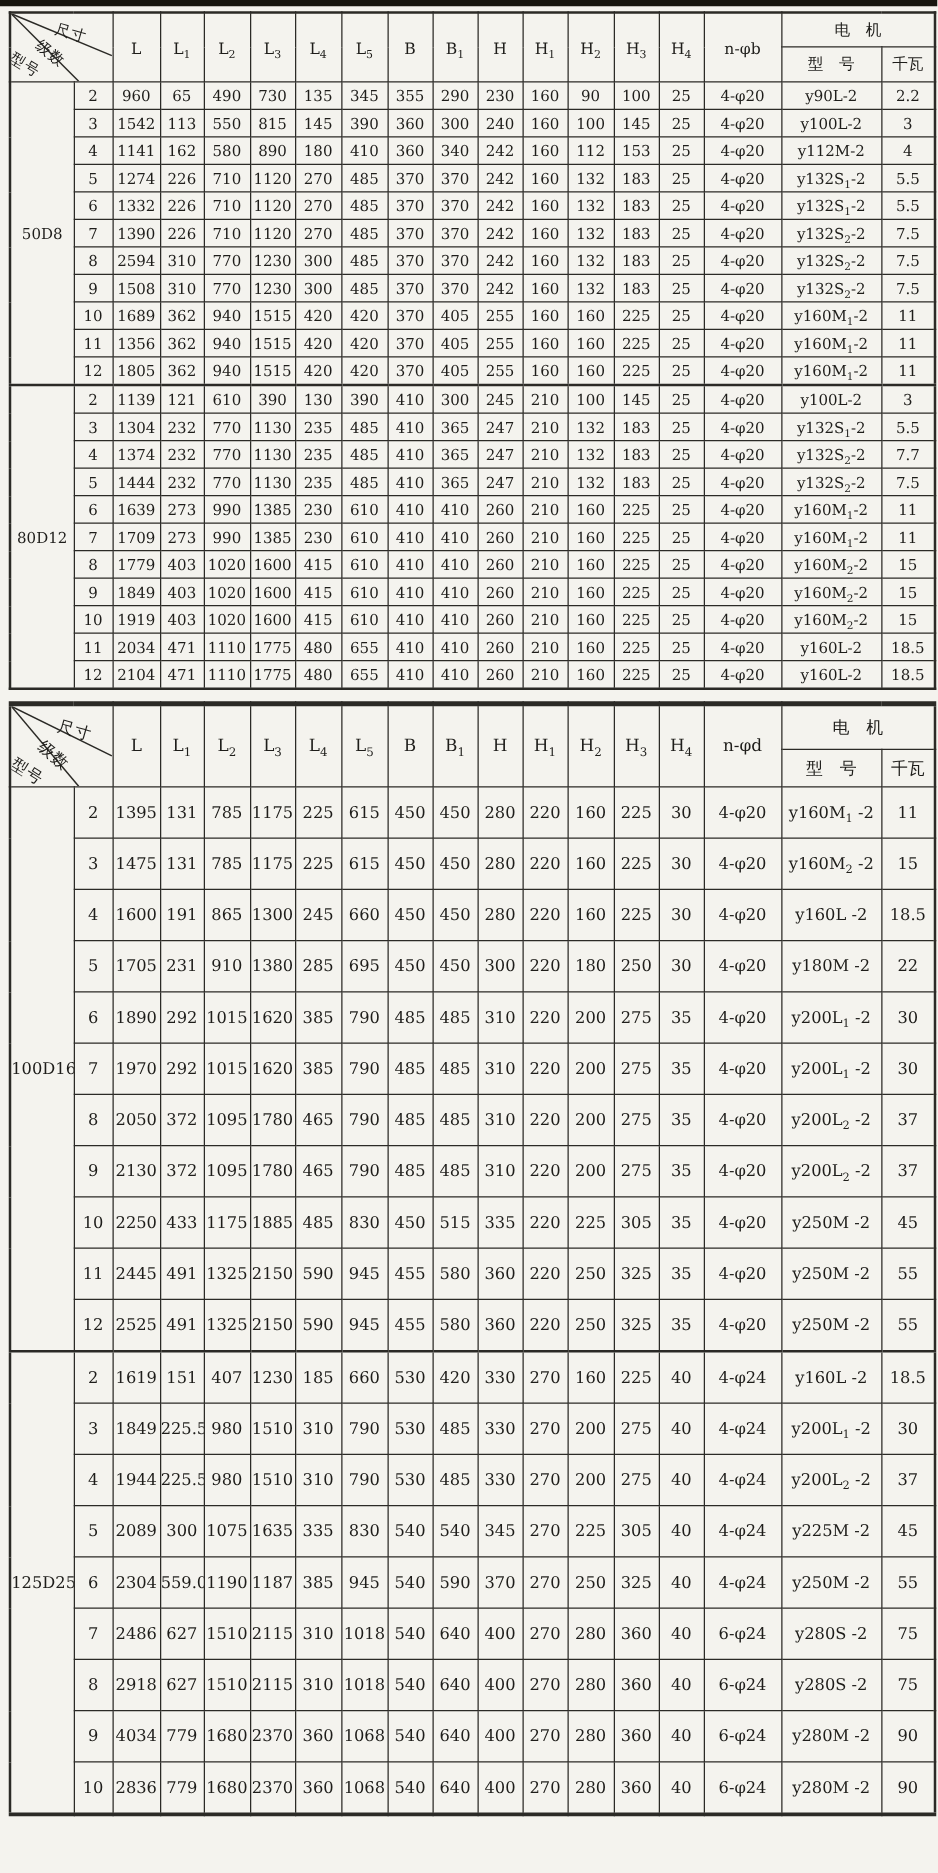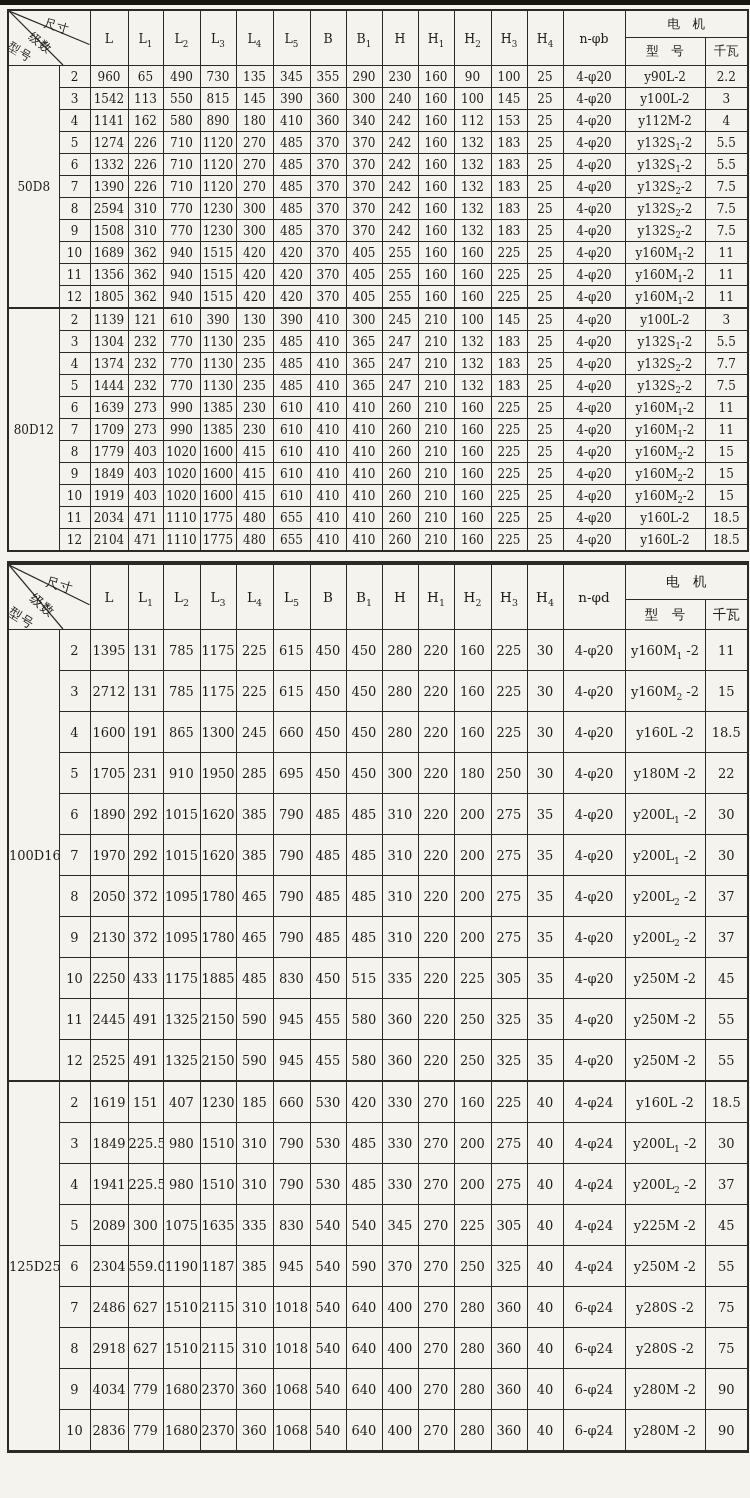--- a/index.html
+++ b/index.html
@@ -612,21 +612,21 @@
             <td>220</td>
             <td>160</td>
             <td>225</td>
             <td>30</td>
             <td>4-φ20</td>
             <td>y160M<sub>1</sub> -2</td>
             <td>11</td>
           </tr>
           <tr>
             <td>3</td>
-            <td>2712</td>
+            <td>1475</td>
             <td>131</td>
             <td>785</td>
             <td>1175</td>
             <td>225</td>
             <td>615</td>
             <td>450</td>
             <td>450</td>
             <td>280</td>
             <td>220</td>
             <td>160</td>
@@ -653,21 +653,21 @@
             <td>30</td>
             <td>4-φ20</td>
             <td>y160L -2</td>
             <td>18.5</td>
           </tr>
           <tr>
             <td>5</td>
             <td>1705</td>
             <td>231</td>
             <td>910</td>
-            <td>1950</td>
+            <td>1380</td>
             <td>285</td>
             <td>695</td>
             <td>450</td>
             <td>450</td>
             <td>300</td>
             <td>220</td>
             <td>180</td>
             <td>250</td>
             <td>30</td>
             <td>4-φ20</td>
@@ -841,21 +841,21 @@
             <td>270</td>
             <td>200</td>
             <td>275</td>
             <td>40</td>
             <td>4-φ24</td>
             <td>y200L<sub>1</sub> -2</td>
             <td>30</td>
           </tr>
           <tr>
             <td>4</td>
-            <td>1941</td>
+            <td>1944</td>
             <td>225.5</td>
             <td>980</td>
             <td>1510</td>
             <td>310</td>
             <td>790</td>
             <td>530</td>
             <td>485</td>
             <td>330</td>
             <td>270</td>
             <td>200</td>

